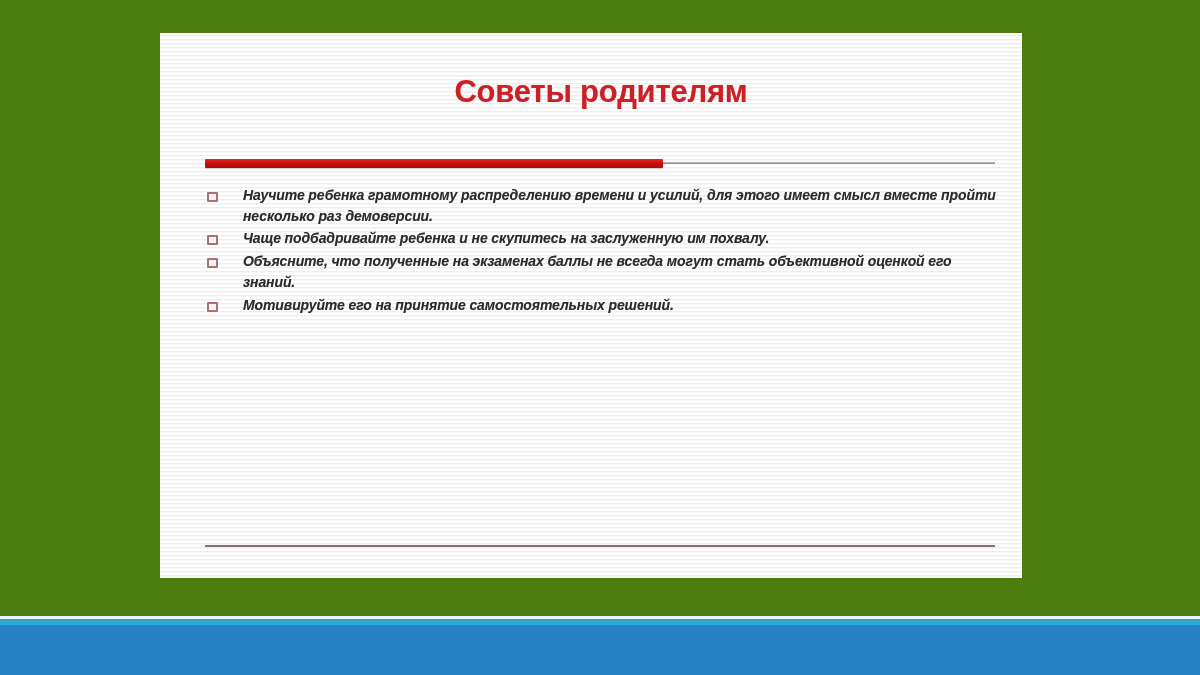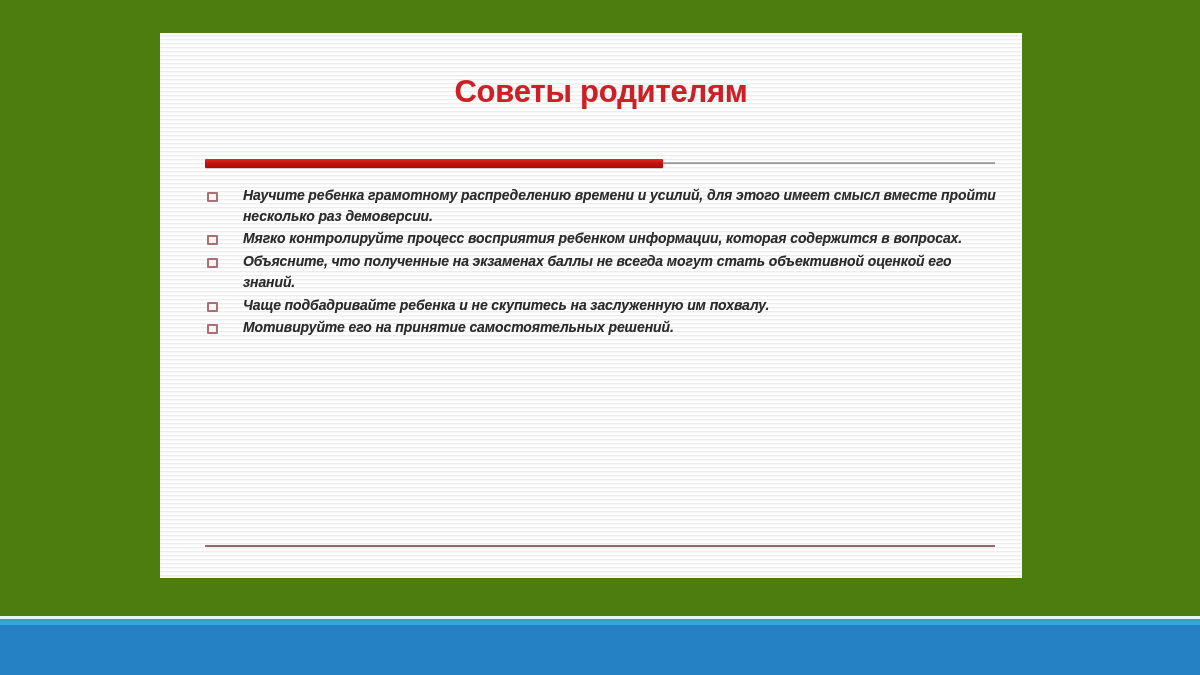--- a/index.html
+++ b/index.html
@@ -179,33 +179,29 @@
       <div class="thick"></div>
     </div>
 
     <div id="bullets">
 
       <div class="bullet-row">
         <span class="bullet-marker"></span>
         <span class="bullet-text">Научите ребенка грамотному распределению времени и усилий, для этого имеет смысл вместе пройти несколько раз демоверсии.</span>
       </div>
 
-      <div class="bullet-row">
-        <span class="bullet-marker"></span>
-        <span class="bullet-text">Мягко контролируйте процесс восприятия ребенком информации, которая содержится в вопросах.</span>
+
+      <div class="bullet-row">
+        <span class="bullet-marker"></span>
+        <span class="bullet-text">Чаще подбадривайте ребенка и не скупитесь на заслуженную им похвалу.</span>
       </div>
 
       <div class="bullet-row">
         <span class="bullet-marker"></span>
         <span class="bullet-text">Объясните, что полученные на экзаменах баллы не всегда могут стать объективной оценкой его знаний.</span>
-      </div>
-
-      <div class="bullet-row">
-        <span class="bullet-marker"></span>
-        <span class="bullet-text">Чаще подбадривайте ребенка и не скупитесь на заслуженную им похвалу.</span>
       </div>
 
       <div class="bullet-row">
         <span class="bullet-marker"></span>
         <span class="bullet-text">Мотивируйте его на принятие самостоятельных решений.</span>
       </div>
 
 
 
     </div>

